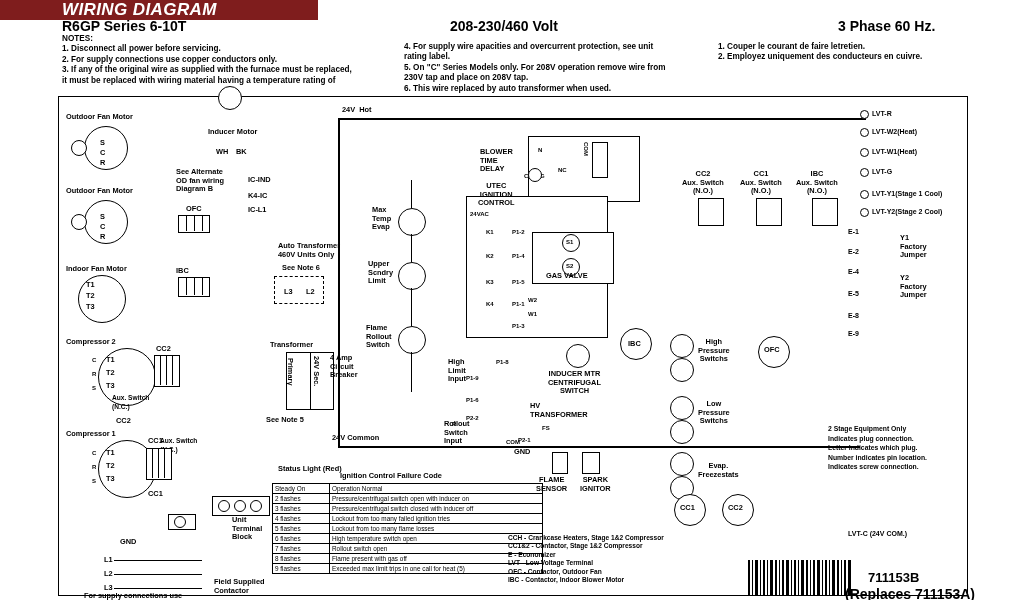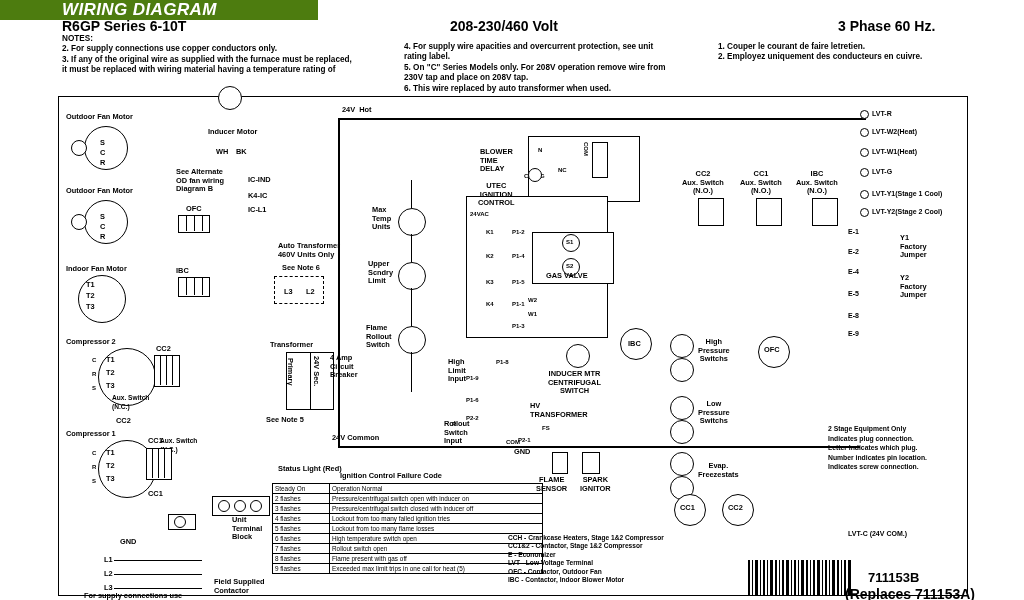--- a/index.html
+++ b/index.html
@@ -1,19 +1,19 @@
 <!DOCTYPE html>
 <html><head>
 <meta charset="utf-8">
 <style>
   html,body{margin:0;padding:0;background:#fff;}
   body{width:1024px;height:600px;overflow:hidden;font-family:"Liberation Sans",sans-serif;color:#000;}
   #sheet{position:relative;width:1024px;height:600px;}
 
-  .hdrbar{position:absolute;left:0;top:0;width:318px;height:20px;background:#4d7c0f;}
+  .hdrbar{position:absolute;left:0;top:0;width:318px;height:20px;background:#7f1d1d;}
   .hdrbar span{color:#fff;font-size:17px;font-weight:bold;font-style:italic;letter-spacing:.4px;line-height:20px;padding-left:62px;display:block;}
 
   .model{position:absolute;left:62px;top:18px;font-size:14px;font-weight:bold;}
   .volt{position:absolute;left:450px;top:18px;font-size:14px;font-weight:bold;}
   .phase{position:absolute;left:838px;top:18px;font-size:14px;font-weight:bold;}
 
   .notes{position:absolute;left:62px;top:34px;width:330px;font-size:8.2px;line-height:10.4px;font-weight:bold;}
   .notes2{position:absolute;left:404px;top:42px;width:300px;font-size:8.2px;line-height:10.4px;font-weight:bold;}
   .notes3{position:absolute;left:718px;top:42px;width:290px;font-size:8.2px;line-height:10.4px;font-weight:bold;}
 
@@ -59,20 +59,21 @@
 
   <div class="hdrbar">
     <span>WIRING DIAGRAM</span>
   </div>
   <div class="model">R6GP Series 6-10T</div>
   <div class="volt">208-230/460 Volt</div>
   <div class="phase">3 Phase 60 Hz.</div>
 
   <div class="notes">
     <div>NOTES:</div>
+    <div>1. Disconnect all power before servicing.</div>
     <div>2. For supply connections use copper conductors only.</div>
     <div>3. If any of the original wire as supplied with the furnace must be replaced,</div>
     <div>    it must be replaced with wiring material having a temperature rating of</div>
   </div>
   <div class="notes2">
     <div>4. For supply wire apacities and overcurrent protection, see unit</div>
     <div>    rating label.</div>
     <div>5. On "C" Series Models only. For 208V operation remove wire from</div>
     <div>    230V tap and place on 208V tap.</div>
     <div>6. This wire replaced by auto transformer when used.</div>
@@ -201,21 +202,21 @@
 
   <div class="wire h2" style="left:338px;top:118px;width:528px;"></div>
   <div class="lbl" style="left:342px;top:106px;">24V  Hot</div>
   <div class="wire v2" style="left:338px;top:118px;height:328px;"></div>
   <div class="wire h2" style="left:338px;top:446px;width:522px;"></div>
   <div class="lbl" style="left:332px;top:434px;">24V Common</div>
 
   <div class="circ" style="left:398px;top:208px;width:26px;height:26px;"></div>
   <div class="lbl" style="left:372px;top:206px;">Max
 Temp
-Units</div>
+Evap</div>
   <div class="circ" style="left:398px;top:262px;width:26px;height:26px;"></div>
   <div class="lbl" style="left:368px;top:260px;">Upper
 Scndry
 Limit</div>
   <div class="circ" style="left:398px;top:326px;width:26px;height:26px;"></div>
   <div class="lbl" style="left:366px;top:324px;">Flame
 Rollout
 Switch</div>
   <div class="wire v" style="left:411px;top:180px;height:28px;"></div>
   <div class="wire v" style="left:411px;top:234px;height:28px;"></div>

